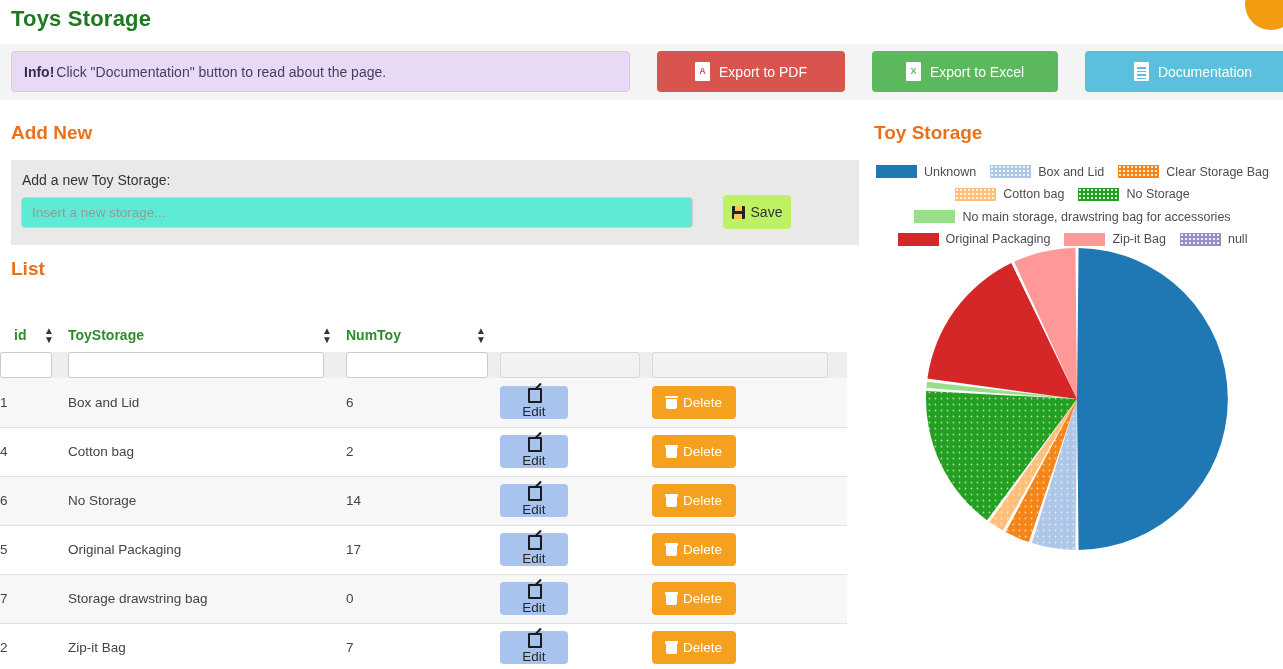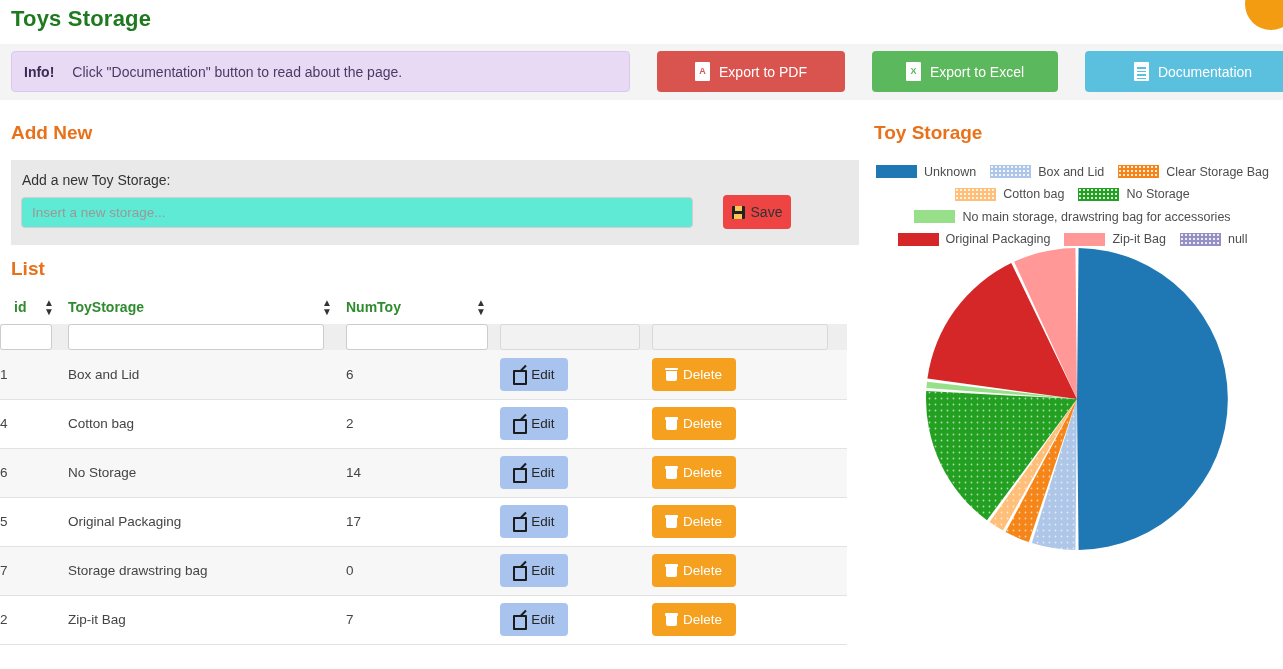--- a/index.html
+++ b/index.html
@@ -32,21 +32,21 @@
   #top-band {
     position:absolute; left:0; top:44px; width:1283px; height:56px;
     background:#f4f4f4;
   }
   #alert-info {
     position:absolute; left:11px; top:51px; width:619px; height:41px;
     background:#e8daf5; border:1px solid #dcc8ef; border-radius:4px;
     color:#4b3a63; font-size:14px;
     display:flex; align-items:center; padding:0 12px;
   }
-  #alert-info b { color:#3a2b52; margin-right:18px; font-weight:bold; }
+  #alert-info b { color:#3a2b52; margin-right:2px; font-weight:bold; }
 
   .topbtn {
     position:absolute; top:51px; height:41px; border:none; border-radius:4px;
     color:#fff; font-size:14px; font-family:"Liberation Sans", sans-serif;
     display:flex; align-items:center; justify-content:center; gap:9px;
     cursor:pointer; padding:0 16px;
   }
   #btn-pdf   { left:657px; width:188px; background:#d9534f; }
   #btn-excel { left:872px; width:186px; background:#5cb85c; }
   #btn-doc   { left:1085px; width:216px; background:#5bc0de; }
@@ -79,21 +79,21 @@
   }
   #storage-input {
     position:absolute; left:21px; top:197px; width:672px; height:31px;
     border:1px solid #cfcfcf; border-radius:4px; background:#5eead4;
     padding:0 10px; font-size:13.5px; color:#555;
     font-family:"Liberation Sans", sans-serif;
   }
   #storage-input::placeholder { color:#999; }
   #btn-save {
     position:absolute; left:723px; top:195px; width:68px; height:34px;
-    background:#ef4444; border:none; border-radius:4px;
+    background:#bef264; border:none; border-radius:4px;
     color:#333; font-size:14px; font-family:"Liberation Sans", sans-serif;
     display:flex; align-items:center; justify-content:center; gap:6px;
     cursor:pointer;
   }
   .floppy {
     width:13px; height:13px; background:#222; position:relative; flex:none;
     border-radius:1px;
   }
   .floppy:before{ content:""; position:absolute; left:3px; top:0; width:7px; height:5px;
     background:#fcc657; }
@@ -102,21 +102,21 @@
 
   
   #list-table {
     position:absolute; left:0px; top:296px; width:847px;
     border-collapse:collapse; font-size:13.5px;
   }
   #list-table th {
     text-align:left; color:#2e8b2e; font-weight:bold; font-size:14px;
     padding:2px 0 8px 0; vertical-align:middle;
   }
-  .th-inner { display:flex; align-items:center; justify-content:space-between; padding-right:14px; }
+  .th-inner { display:flex; align-items:center; justify-content:space-between; padding-right:14px;margin-top:28px; }
   .sort-ico { font-size:10px; color:#333; line-height:9px; display:flex;
               flex-direction:column; align-items:center; }
   #list-table td { padding:0; vertical-align:middle; }
 
   .col-id    { width:68px;  padding-left:14px !important; }
   .col-store { width:278px; }
   .col-num   { width:154px; }
   .col-edit  { width:152px; }
   .col-del   { width:195px; }
 
@@ -136,20 +136,21 @@
 
   .data-row td { height:49px; border-bottom:1px solid #e2e2e2; color:#444; }
   .data-row.odd td { background:#f7f7f7; }
   .data-row td:first-child { padding-left:14px; }
 
   .btn-edit {
     width:68px; height:33px; background:#a8c4ee; border:none; border-radius:4px;
     color:#262626; font-size:13.5px; font-family:"Liberation Sans", sans-serif;
     display:inline-flex; align-items:center; justify-content:center; gap:5px;
     cursor:pointer;
+    flex-direction:column;
   }
   .btn-del {
     width:84px; height:33px; background:#f5a01e; border:none; border-radius:4px;
     color:#fff; font-size:13.5px; font-family:"Liberation Sans", sans-serif;
     display:inline-flex; align-items:center; justify-content:center; gap:6px;
     cursor:pointer;
   }
   .pencil-ico { width:13px; height:13px; position:relative; flex:none; }
   .pencil-ico:before{ content:""; position:absolute; left:0; top:2px; width:10px; height:11px;
      border:2px solid #1b1b1b; border-radius:1px; }

